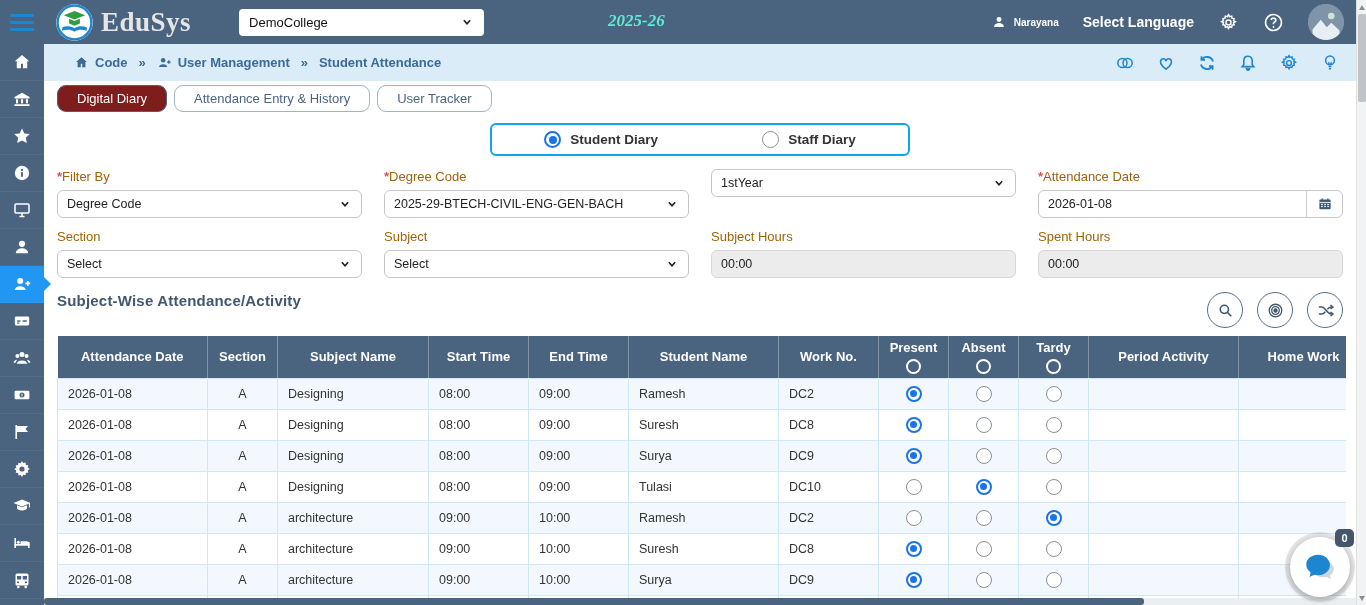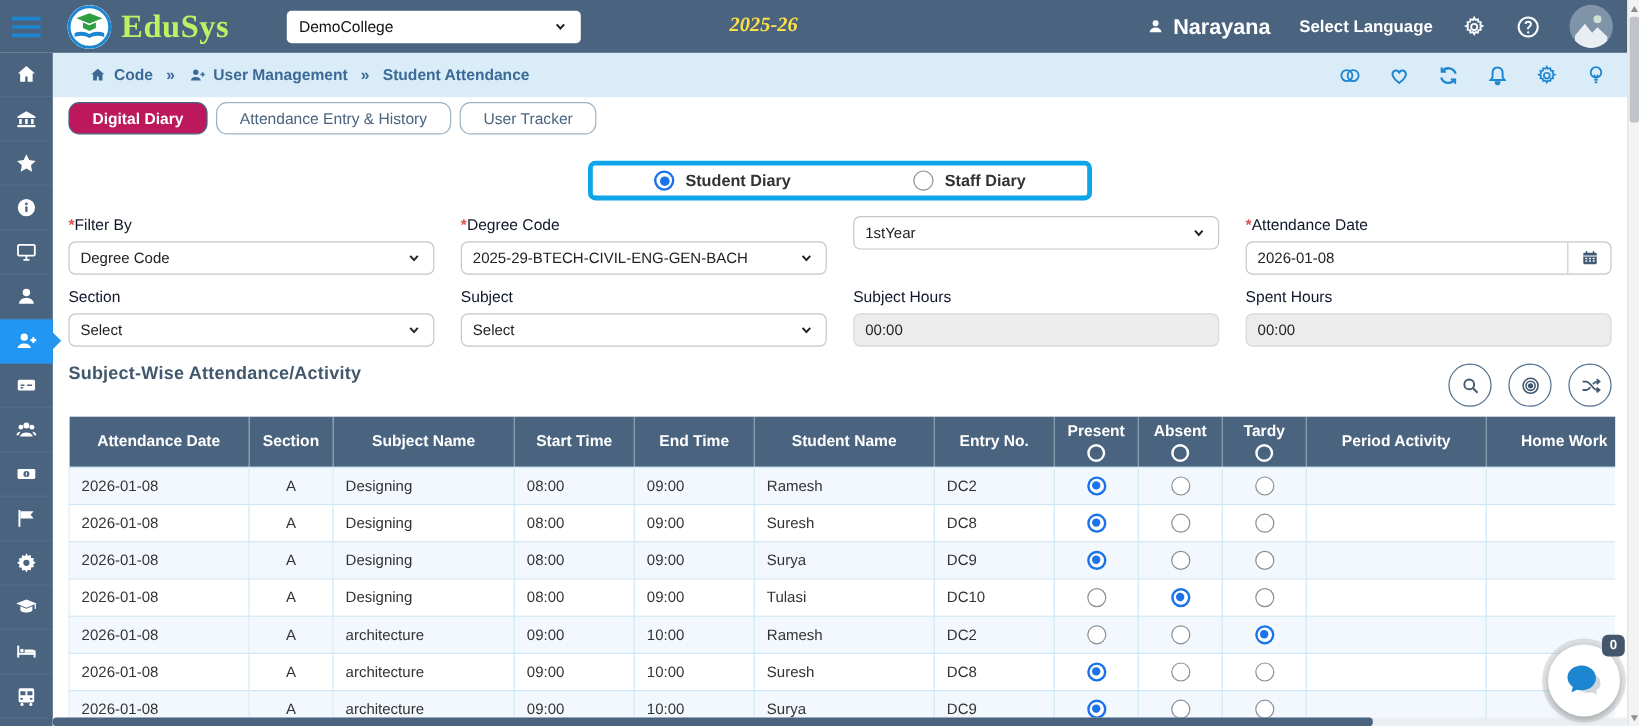--- a/index.html
+++ b/index.html
@@ -6,27 +6,27 @@
   html,body { width:1366px; height:605px; overflow:hidden; }
   body { font-family:"Liberation Sans",sans-serif; background:#fff; position:relative; }
   .icon svg { display:block; }
 
   
   .topbar { position:absolute; top:0; left:0; width:1356px; height:44px; background:#4a6480; display:flex; align-items:center; z-index:6; }
   .hamburger { width:44px; height:44px; display:flex; flex-direction:column; gap:4px; align-items:center; justify-content:center; cursor:pointer; }
   .hamburger span { width:24px; height:3px; background:#1d86d0; border-radius:1px; }
   .logo { width:37px; height:37px; margin-left:12px; border-radius:50%; overflow:hidden; flex:0 0 auto; }
   .logo svg { width:37px; height:37px; }
-  .brand { color:#bef264; font-family:"Liberation Serif",serif; font-weight:bold; font-size:27px; margin-left:8px; letter-spacing:.5px; }
+  .brand { color:#e5e5e5; font-family:"Liberation Serif",serif; font-weight:bold; font-size:27px; margin-left:8px; letter-spacing:.5px; }
   .college-select { margin-left:48px; width:245px; height:27px; background:#fff; border-radius:4px; display:flex; align-items:center; padding:0 10px; font-size:13px; color:#111; cursor:pointer; }
   .college-select .chev { margin-left:auto; color:#222; }
   .college-select .chev svg { width:14px; height:14px; }
-  .year { position:absolute; left:608px; top:11px; color:#fde047; font-weight:bold; font-style:italic; font-size:17px; font-family:"Liberation Serif",serif; }
+  .year { position:absolute; left:608px; top:11px; color:#5eead4; font-weight:bold; font-style:italic; font-size:17px; font-family:"Liberation Serif",serif; }
   .top-right { position:absolute; right:12px; top:0; height:44px; display:flex; align-items:center; gap:24px; color:#fff; }
-  .top-user { display:flex; align-items:center; gap:7px; font-weight:bold; font-size:18px; cursor:pointer; }
+  .top-user { display:flex; align-items:center; gap:7px; font-weight:bold; font-size:10px; cursor:pointer; }
   .top-user .icon svg { width:16px; height:16px; }
   .top-lang { font-weight:bold; font-size:14px; cursor:pointer; }
   .top-ic { color:#fff; cursor:pointer; }
   .top-ic svg { width:21px; height:21px; }
   .avatar { width:36px; height:36px; border-radius:50%; overflow:hidden; cursor:pointer; background:#7f94a8; }
   .avatar svg { width:36px; height:36px; }
 
   
   .sidebar { position:absolute; top:44px; left:0; width:44px; height:561px; background:#4a6480; z-index:5; }
   .sb-item { width:44px; height:37px; display:flex; align-items:center; justify-content:center; color:#fff; cursor:pointer; position:relative; border-bottom:1px solid rgba(255,255,255,0.05); }
@@ -40,32 +40,32 @@
   .breadcrumb-bar { height:37px; background:#d9ecf8; display:flex; align-items:center; padding:0 16px 0 30px; }
   .bc-item { color:#3b6a96; font-weight:bold; font-size:13px; display:flex; align-items:center; gap:6px; cursor:pointer; }
   .bc-item .icon svg { width:15px; height:15px; }
   .bc-sep { color:#3b6a96; margin:0 11px; font-weight:bold; font-size:13px; }
   .bc-actions { margin-left:auto; display:flex; align-items:center; gap:21px; color:#1d86d0; }
   .bc-actions .icon { cursor:pointer; }
   .bc-actions .icon svg { width:20px; height:20px; }
 
   .tabs-row { display:flex; gap:7px; margin:4px 0 0 13px; }
   .tab { height:27px; line-height:25px; padding:0 19px; font-size:13px; color:#4a6480; background:#fff; border:1px solid #9db4c5; border-radius:9px; cursor:pointer; }
-  .tab.active { background:#be185d; color:#fff; border-color:#4a6480; font-weight:bold; }
-
-  .diary-box { width:420px; height:33px; margin:22px auto 0; border:4px solid #0ea5e9; border-radius:6px; display:flex; align-items:center; justify-content:space-around; }
+  .tab.active { background:#7f1d1d; color:#fff; border-color:#4a6480; font-weight:normal; }
+
+  .diary-box { width:420px; height:33px; margin:11px auto 0; border:2px solid #0ea5e9; border-radius:6px; display:flex; align-items:center; justify-content:space-around; }
   .diary-opt { display:flex; align-items:center; gap:9px; font-weight:bold; font-size:13.5px; color:#333; cursor:pointer; }
 
   .radio { width:16px; height:16px; border:1.5px solid #8a8f94; border-radius:50%; background:#fff; display:inline-block; position:relative; flex:0 0 auto; vertical-align:middle; }
   .radio.checked { border:2px solid #1a73e8; }
   .radio.checked::after { content:""; position:absolute; left:2.5px; top:2.5px; right:2.5px; bottom:2.5px; border-radius:50%; background:#1a73e8; }
   .header-radio { width:15px; height:15px; border:2px solid #fff; background:transparent; }
 
   .filters { margin:13px 13px 0 13px; display:grid; grid-template-columns:repeat(4,1fr); column-gap:22px; row-gap:11px; }
-  .field-label { font-size:13px; color:#0f172a; margin-bottom:6px; display:flex; align-items:center; }
+  .field-label { font-size:13px; color:#a16207; margin-bottom:6px; display:flex; align-items:center; }
   .req { color:#d9534f; font-weight:bold; }
   .field-label.required .req::before { content:"*"; }
   .control { height:28px; border:1px solid #c6c6c6; border-radius:6px; display:flex; align-items:center; padding:0 9px; font-size:12.5px; color:#222; background:#fff; cursor:pointer; }
   .control .chev { margin-left:auto; color:#222; }
   .control .chev svg { width:14px; height:14px; }
   .control.disabled { background:#ececec; border-color:#d8d8d8; cursor:default; }
   .datebox { padding:0; }
   .datebox .date-val { flex:1; padding:0 9px; }
   .cal-btn { width:36px; height:100%; display:flex; align-items:center; justify-content:center; border-left:1px solid #ccc; color:#3f5975; cursor:pointer; }
   .cal-btn svg { width:16px; height:16px; }
@@ -539,21 +539,21 @@
             <th style="width: 100px;">
               <div class="th-label">Start Time</div>
             </th>
             <th style="width: 100px;">
               <div class="th-label">End Time</div>
             </th>
             <th style="width: 150px;">
               <div class="th-label">Student Name</div>
             </th>
             <th style="width: 100px;">
-              <div class="th-label">Entry No.</div>
+              <div class="th-label">Work No.</div>
             </th>
             <th style="width: 70px;">
               <div class="th-label">Present</div>
               <div class="th-radio-wrap"><span class="radio header-radio"></span></div>
             </th>
             <th style="width: 70px;">
               <div class="th-label">Absent</div>
               <div class="th-radio-wrap"><span class="radio header-radio"></span></div>
             </th>
             <th style="width: 70px;">

